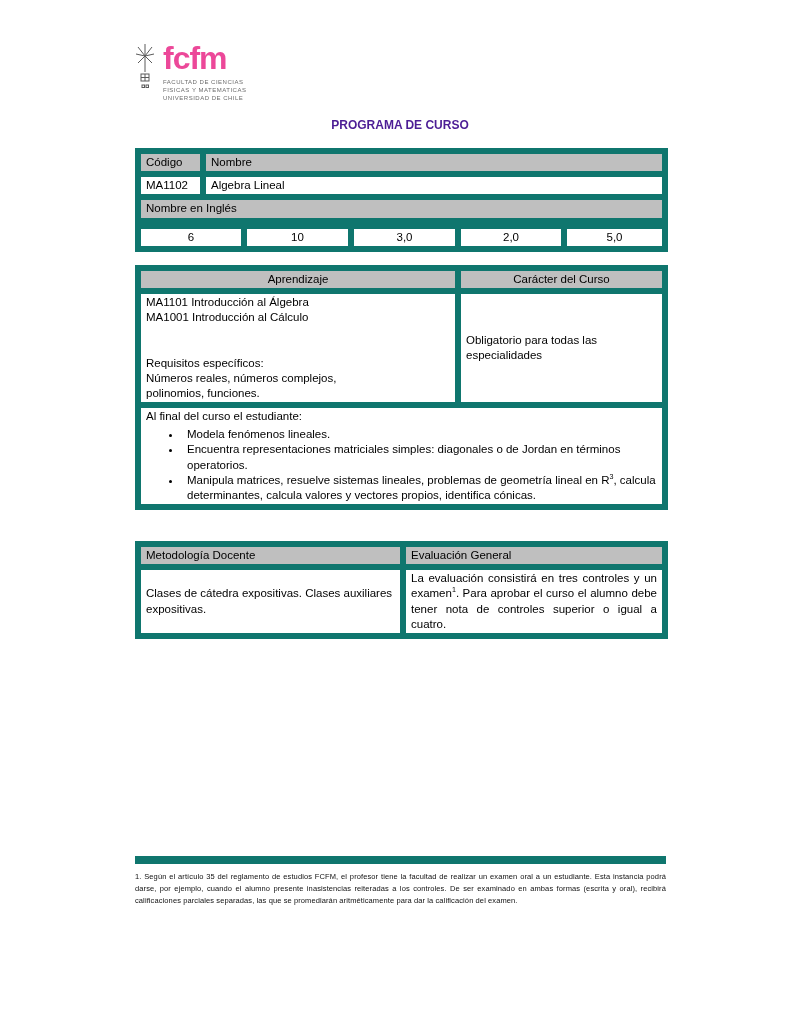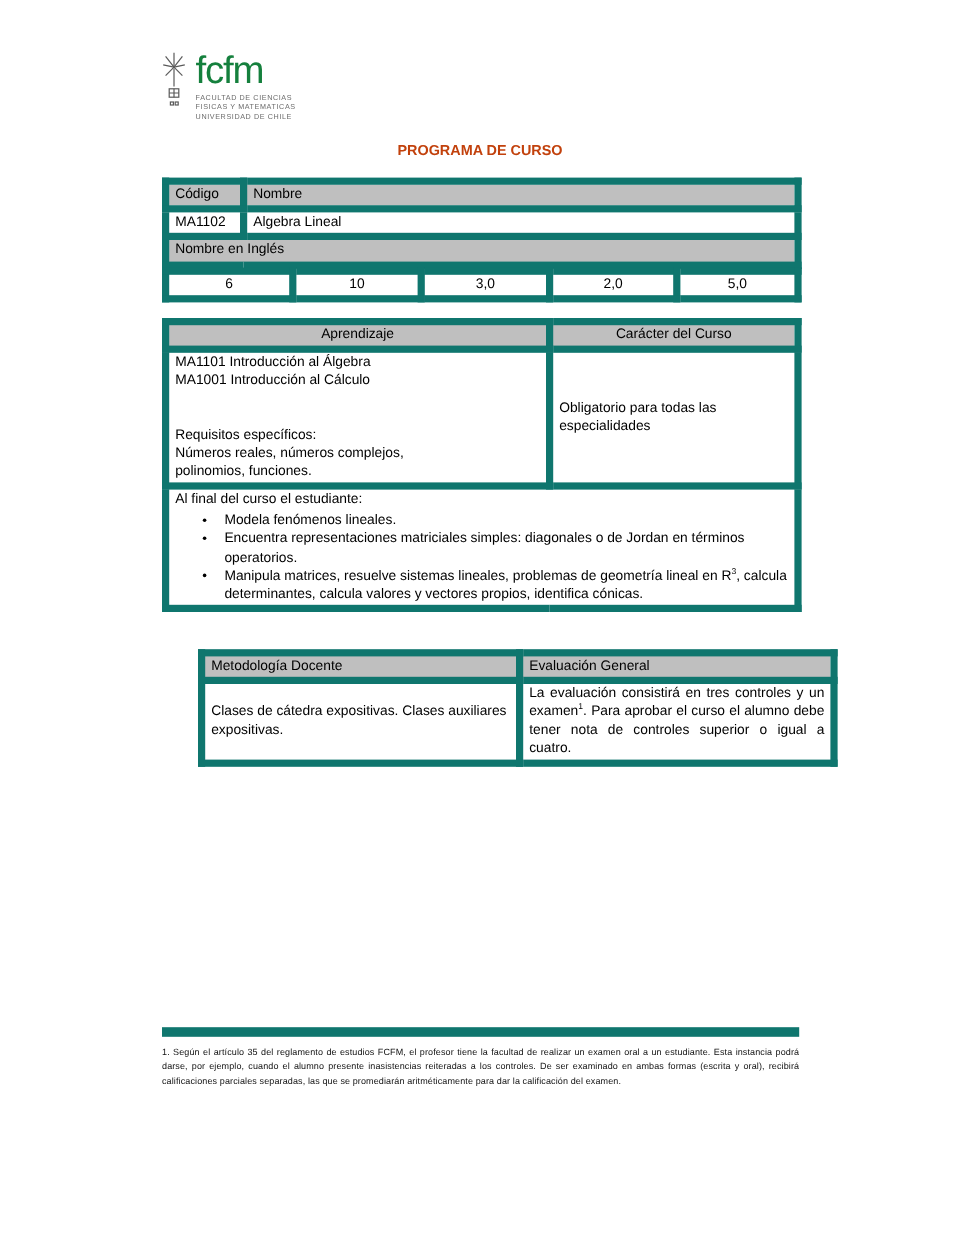--- a/index.html
+++ b/index.html
@@ -12,27 +12,27 @@
     height: 1035px;
     background: #ffffff;
     margin: 0 auto;
     overflow: hidden;
     color: #000;
   }
 
   
   .logo { position: absolute; left: 134px; top: 42px; display: flex; gap: 7px; align-items: flex-start; }
   .logo-col { display: flex; flex-direction: column; }
-  .logo-name { font-size: 32px; font-weight: normal; color: #15803d; line-height: 1; letter-spacing: -1px; }
+  .logo-name { font-size: 32px; font-weight: bold; color: #ec4899; line-height: 1; letter-spacing: -1px; }
   .logo-caption { margin-top: 4px; font-size: 6px; color: #6b6b6b; letter-spacing: 0.5px; line-height: 1.35; }
 
   
   .doc-title {
     position: absolute; top: 118px; left: 0; width: 800px;
-    text-align: center; font-size: 12px; font-weight: bold; color: #c2410c;
+    text-align: center; font-size: 12px; font-weight: bold; color: #4c1d95;
   }
 
   
   .content { position: absolute; left: 135px; top: 148px; width: 533px; }
   table.tbl { border-collapse: collapse; width: 533px; table-layout: fixed; }
   .tbl td {
     border: 6px solid #0f766e;
     font-size: 11.5px;
     padding: 1px 5px;
     vertical-align: middle;
@@ -52,21 +52,21 @@
   .tbl-hours .hdr { height: 32px; white-space: pre-line; }
 
   .tbl-req { margin-top: 13px; }
   .req-content { height: 112px; }
 
   .res-cell { height: 150px; padding: 14px 8px 4px 8px; line-height: 1.5; }
   .res-cell p { margin: 0 0 3px 0; }
   .res-cell ul { margin: 0; padding-left: 36px; list-style: disc; }
   .res-cell li { padding-left: 5px; margin: 0; }
 
-  .tbl-met { margin-top: 31px; margin-left: 30px; }
+  .tbl-met { margin-top: 31px; }
   .met-content { height: 88px; }
 
   sup { font-size: 0.62em; line-height: 0; }
 
   
   .footnote {
     position: absolute; left: 135px; top: 856px; width: 531px;
     border-top: 8px solid #0f766e; padding-top: 7px;
   }
   .footnote-text {

